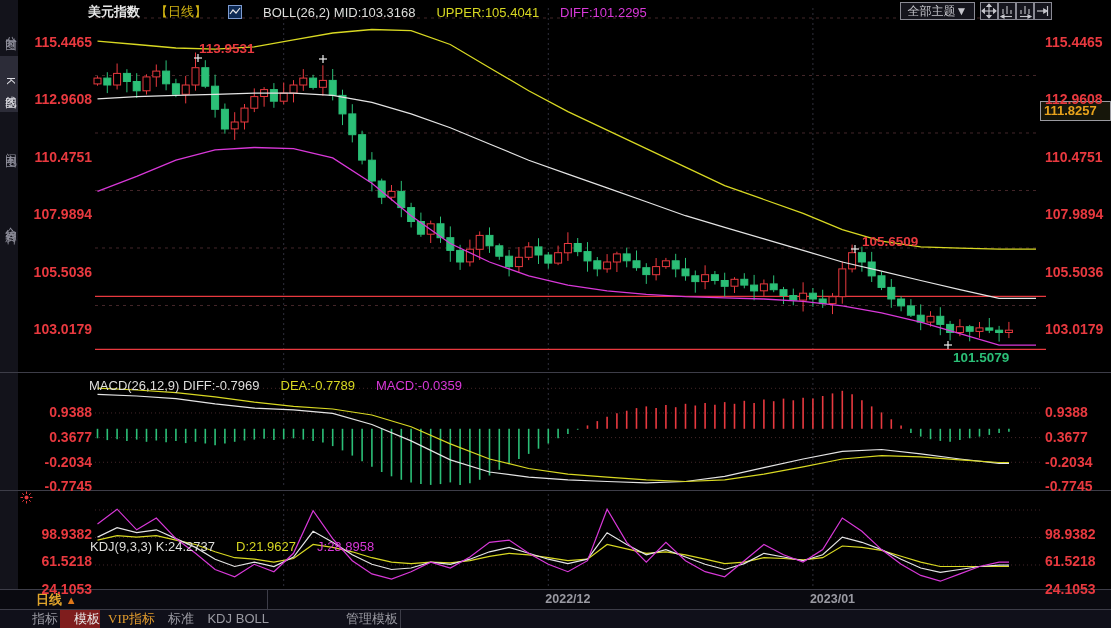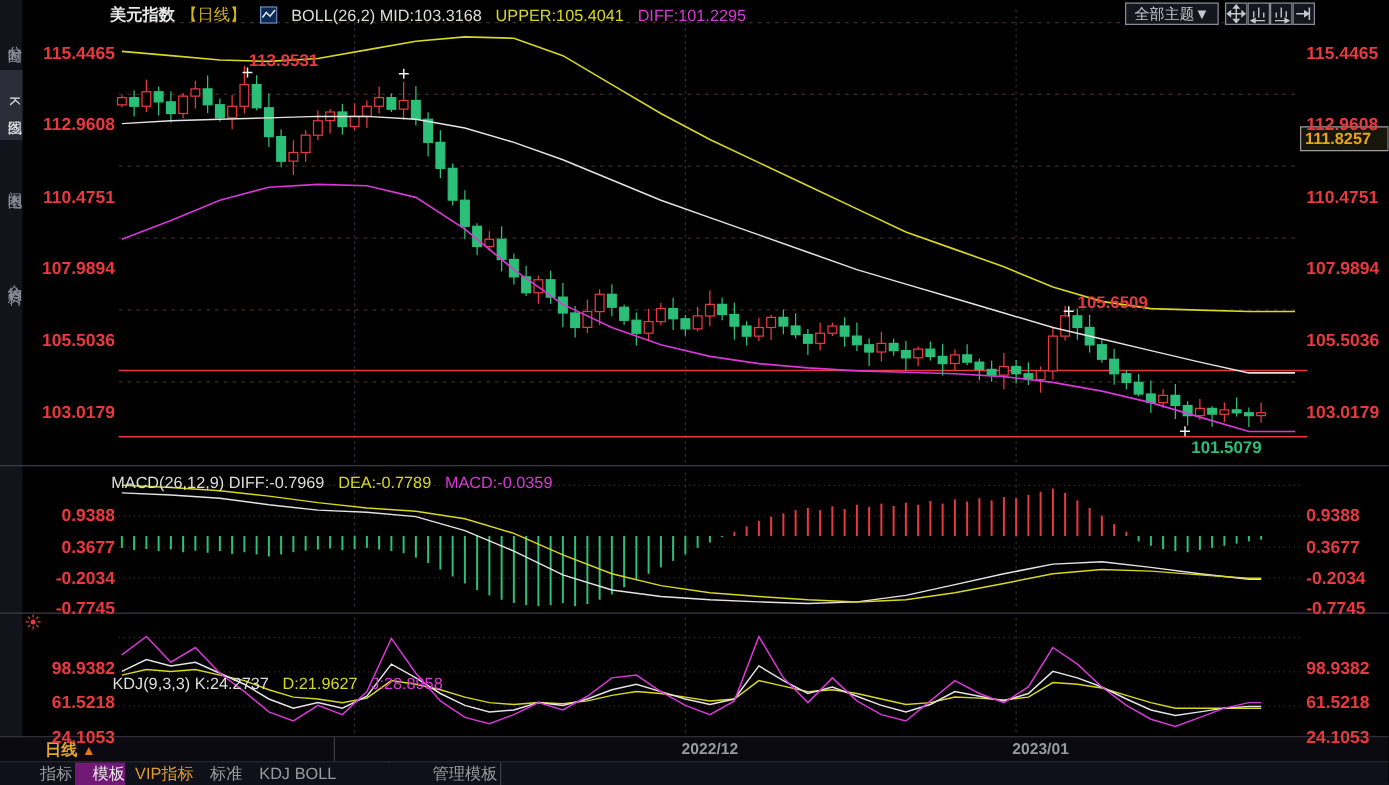--- a/index.html
+++ b/index.html
@@ -5,21 +5,21 @@
   html,body{margin:0;padding:0;background:#000;}
   .screen{position:relative;width:1111px;height:628px;background:#000;overflow:hidden;
           font-family:"Liberation Sans",sans-serif;}
   .abs{position:absolute;}
   
   #sidebar{left:0;top:0;width:18px;height:592px;background:#13131b;}
   .side-item{position:absolute;left:0;width:18px;writing-mode:vertical-rl;text-align:center;
              font-size:11.5px;letter-spacing:2px;color:#8e8e9a;cursor:default;}
   .side-item.sel{background:#2c2c38;color:#dcdce2;}
   
-  .hdr{display:flex;align-items:center;gap:11px;font-size:13px;white-space:nowrap;}
+  .hdr{display:flex;align-items:center;gap:21px;font-size:13px;white-space:nowrap;}
   .t-white{color:#dededc;} .t-yellow{color:#d3b512;} .t-boll-y{color:#d8d822;}
   .t-mag{color:#d838d8;} .t-sym{color:#e6e6e6;font-weight:700;}
   
   .lbl{position:absolute;font-size:14px;font-weight:600;color:#e8393f;line-height:15px;margin-top:24px;}
   .lblL{left:20px;width:72px;text-align:right;}
   .lblR{left:1045px;width:72px;text-align:left;}
   
   #price-tag{left:1040px;top:101px;width:66px;height:18px;background:#16160a;border:1px solid #9a9aa0;
              color:#e8a31c;font-size:13px;font-weight:700;line-height:18px;padding-left:3px;}
   
@@ -29,22 +29,22 @@
   .divider{background:#3d3d48;}
   
   #daterow{left:0;top:590px;width:1111px;height:19px;background:#0a0a10;}
   .date-lbl{position:absolute;top:2px;font-size:12.5px;font-weight:600;color:#9a9aa2;}
   #period-btn{position:absolute;left:36px;top:1px;font-size:13px;font-weight:700;color:#e2a62c;cursor:pointer;}
   #period-btn .tri{color:#e07818;font-size:11px;}
   
   #toolbar{left:0;top:610px;width:1111px;height:18px;background:#10101a;}
   .tb-item{position:absolute;top:0;height:18px;line-height:18px;font-size:13px;color:#9a9aa2;
            text-align:right;cursor:pointer;white-space:nowrap;}
-  .tb-item.sel{background:#701a75;color:#e8e8e8;}
-  .tb-item.vip{color:#e09b2d;}
+  .tb-item.sel{background:#7f1d1d;color:#e8e8e8;}
+  .tb-item.vip{color:#e09b2d;font-family:Liberation Serif, serif;}
 </style>
 </head>
 <body>
 
 <div class="screen">
 
   <svg id="chart" class="abs" width="1111" height="628" viewBox="0 0 1111 628" style="left:0;top:0">
       <line x1="95" y1="18" x2="1040" y2="18" stroke="#432629" stroke-width="1" stroke-dasharray="3 4"></line>
       <line x1="95" y1="75.49921239999986" x2="1040" y2="75.49921239999986" stroke="#432629" stroke-width="1" stroke-dasharray="3 4"></line>
       <line x1="95" y1="132.99842480000007" x2="1040" y2="132.99842480000007" stroke="#432629" stroke-width="1" stroke-dasharray="3 4"></line>

